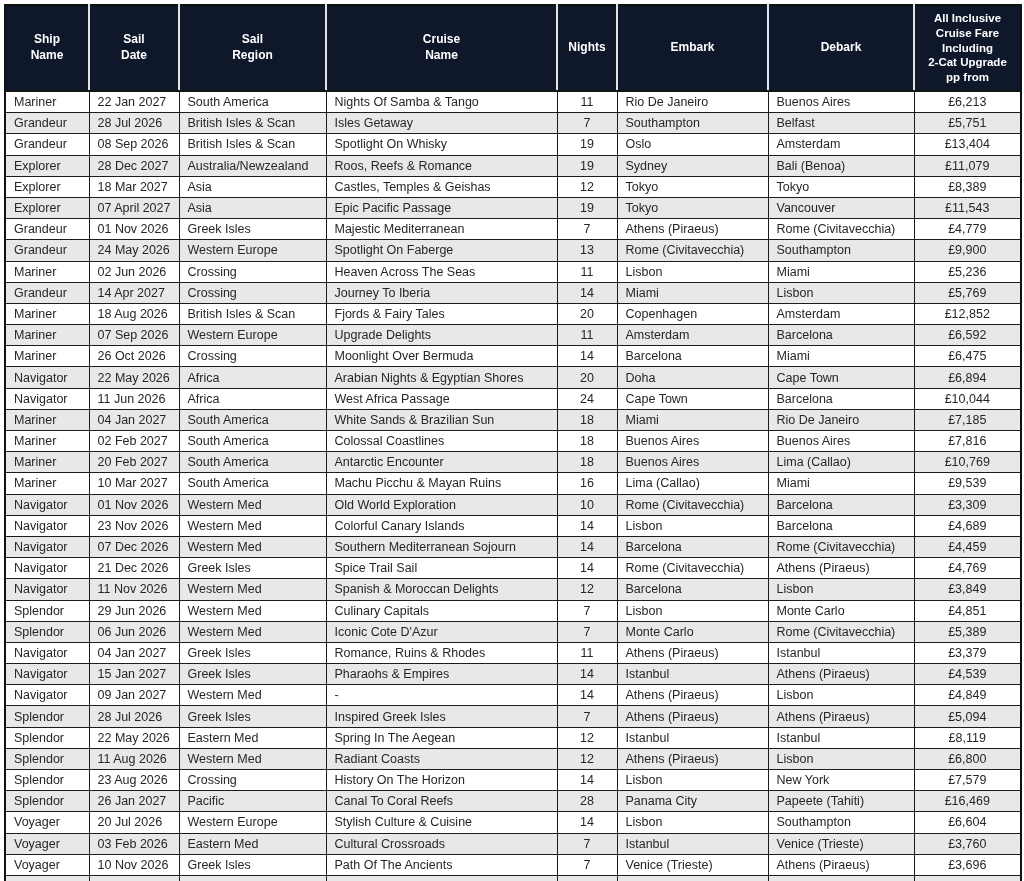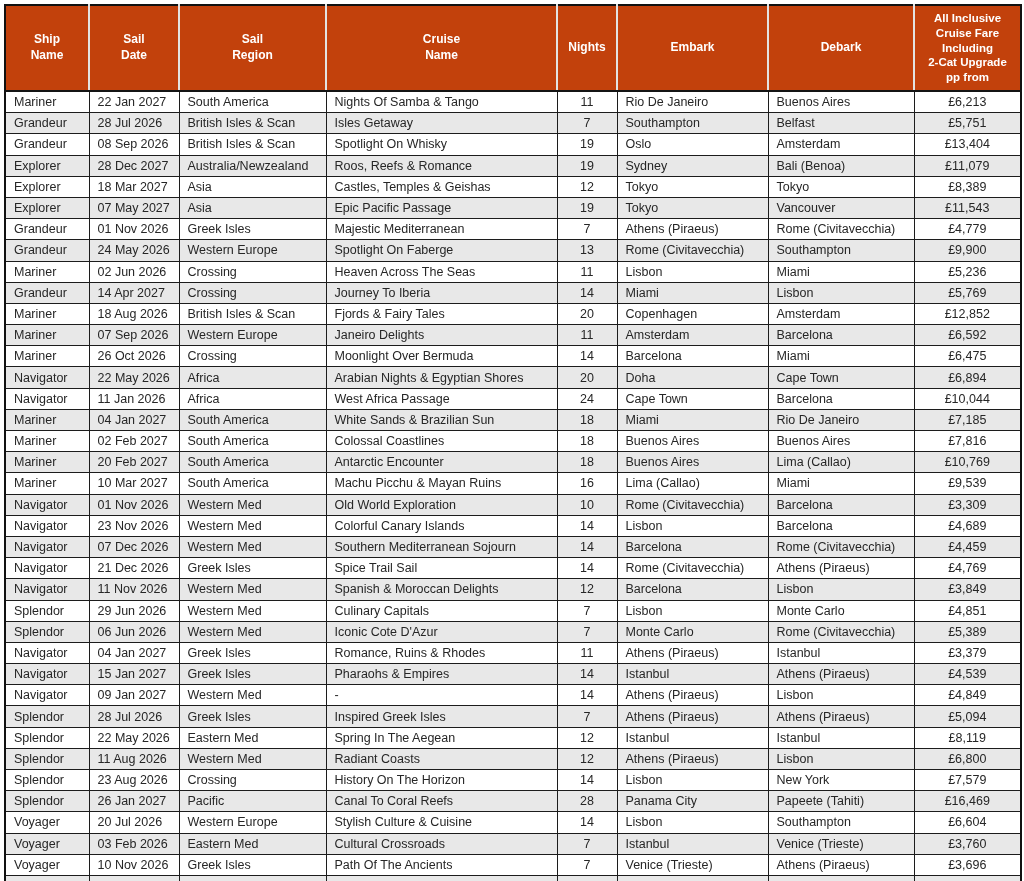--- a/index.html
+++ b/index.html
@@ -17,21 +17,21 @@
     background: #ffffff;
   }
   table.fare-table {
     border-collapse: collapse;
     table-layout: fixed;
     width: 1016px;
     margin: 4px 0 0 4px;
     border: 2px solid #111111;
   }
   .fare-table thead th {
-    background: #c2410c;
+    background: #0f172a;
     color: #ffffff;
     font-weight: bold;
     font-size: 12px;
     line-height: 1.32;
     text-align: center;
     vertical-align: middle;
     white-space: pre-line;
     height: 80px;
     padding: 2px 2px;
     border-right: 2px solid #e3e3e3;
@@ -145,21 +145,21 @@
           <td>18 Mar 2027</td>
           <td>Asia</td>
           <td>Castles, Temples &amp; Geishas</td>
           <td>12</td>
           <td>Tokyo</td>
           <td>Tokyo</td>
           <td>£8,389</td>
         </tr>
         <tr>
           <td>Explorer</td>
-          <td>07 May 2027</td>
+          <td>07 April 2027</td>
           <td>Asia</td>
           <td>Epic Pacific Passage</td>
           <td>19</td>
           <td>Tokyo</td>
           <td>Vancouver</td>
           <td>£11,543</td>
         </tr>
         <tr>
           <td>Grandeur</td>
           <td>01 Nov 2026</td>
@@ -207,21 +207,21 @@
           <td>Fjords &amp; Fairy Tales</td>
           <td>20</td>
           <td>Copenhagen</td>
           <td>Amsterdam</td>
           <td>£12,852</td>
         </tr>
         <tr>
           <td>Mariner</td>
           <td>07 Sep 2026</td>
           <td>Western Europe</td>
-          <td>Janeiro Delights</td>
+          <td>Upgrade Delights</td>
           <td>11</td>
           <td>Amsterdam</td>
           <td>Barcelona</td>
           <td>£6,592</td>
         </tr>
         <tr>
           <td>Mariner</td>
           <td>26 Oct 2026</td>
           <td>Crossing</td>
           <td>Moonlight Over Bermuda</td>
@@ -235,21 +235,21 @@
           <td>22 May 2026</td>
           <td>Africa</td>
           <td>Arabian Nights &amp; Egyptian Shores</td>
           <td>20</td>
           <td>Doha</td>
           <td>Cape Town</td>
           <td>£6,894</td>
         </tr>
         <tr>
           <td>Navigator</td>
-          <td>11 Jan 2026</td>
+          <td>11 Jun 2026</td>
           <td>Africa</td>
           <td>West Africa Passage</td>
           <td>24</td>
           <td>Cape Town</td>
           <td>Barcelona</td>
           <td>£10,044</td>
         </tr>
         <tr>
           <td>Mariner</td>
           <td>04 Jan 2027</td>

